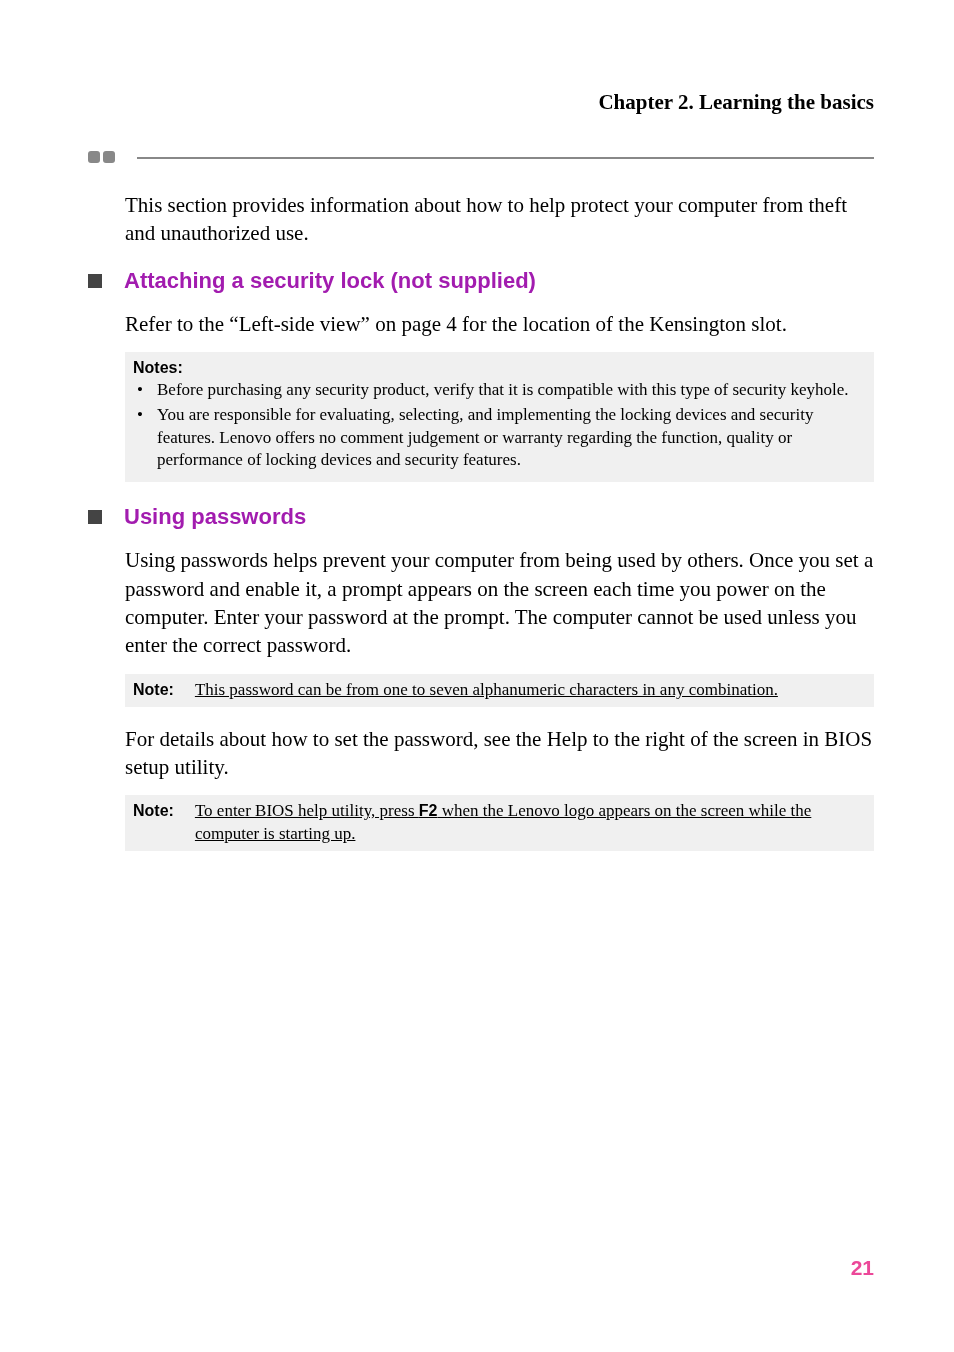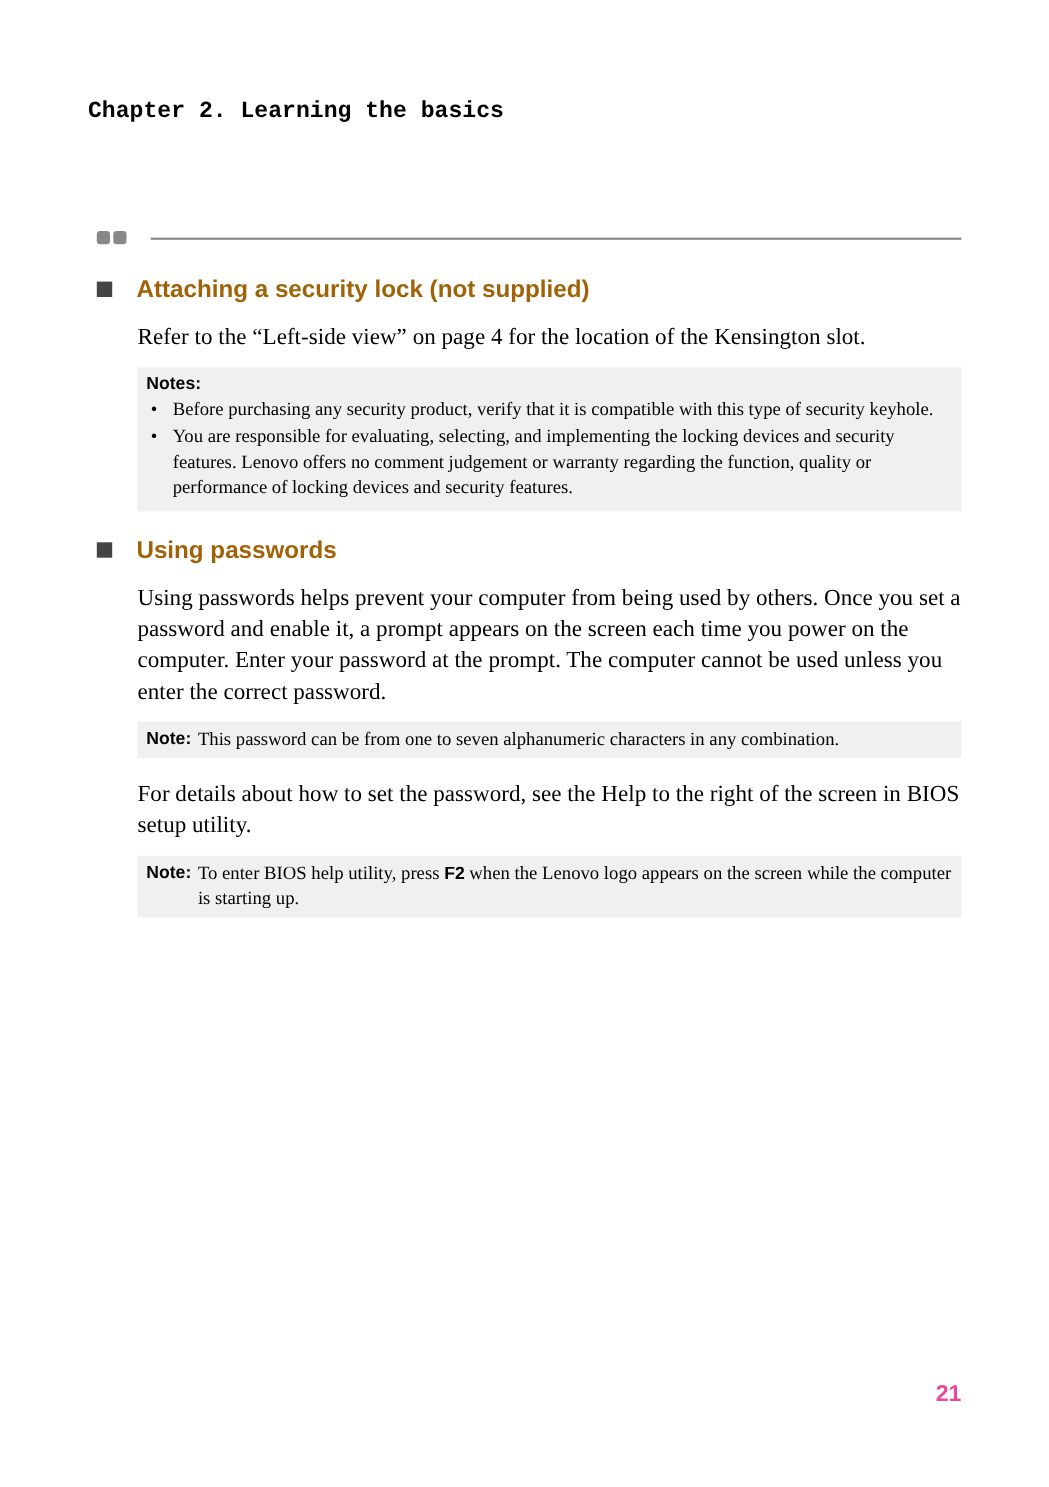--- a/index.html
+++ b/index.html
@@ -12,25 +12,25 @@
       position: relative;
       box-sizing: border-box;
     }
     .page {
       padding: 90px 80px 40px 80px;
       box-sizing: border-box;
       height: 100%;
       position: relative;
     }
     .chapter-header {
-      font-family: Liberation Mono, monospace;
-      font-weight: bold;
-      font-size: 21px;
-      text-align: left;
-      margin-bottom: 97px;
+      font-family: Liberation Serif, serif;
+      font-weight: bold;
+      font-size: 21px;
+      text-align: right;
+      margin-bottom: 36px;
       color: #000;
     }
     .main-heading {
       display: flex;
       align-items: center;
       margin-bottom: 28px;
       margin-left: 8px;
     }
     .heading-bullets {
       display: flex;
@@ -74,21 +74,21 @@
     .sub-bullet {
       width: 14px;
       height: 14px;
       background: #444;
       margin-right: 22px;
     }
     .sub-heading-text {
       font-family: Arial, Helvetica, sans-serif;
       font-weight: bold;
       font-size: 22px;
-      color: #a16207;
+      color: #a21caf;
       text-align: center;
     }
     .body-text {
       font-family: 'Palatino Linotype', Georgia, serif;
       font-size: 21px;
       line-height: 1.35;
       margin-left: 45px;
       margin-bottom: 14px;
       color: #000;
     }
@@ -122,26 +122,28 @@
     }
     .single-note {
       background: #f0f0f0;
       margin-left: 45px;
       padding: 5px 8px 5px 8px;
       font-family: 'Palatino Linotype', Georgia, serif;
       font-size: 17px;
       margin-bottom: 18px;
       display: flex;
       line-height: 1.35;
+      gap: 15px;
     }
     .single-note .note-label {
       margin-right: 6px;
     }
     .single-note-content {
       flex: 1;
+      text-decoration: underline;
     }
     .page-number {
       position: absolute;
       bottom: 72px;
       right: 80px;
       font-family: Arial, Helvetica, sans-serif;
       font-weight: bold;
       font-size: 21px;
       color: #ec4899;
     }
@@ -158,20 +160,21 @@
   <div class="chapter-header">Chapter 2. Learning the basics</div>
 
   <div class="main-heading">
     <div class="heading-bullets">
       <div class="heading-bullet"></div>
       <div class="heading-bullet"></div>
     </div>
     <div class="heading-line"></div>
   </div>
 
+  <div class="intro-text">This section provides information about how to help protect your computer from theft and unauthorized use.</div>
 
   <div class="sub-heading">
     <div class="sub-bullet"></div>
     <div class="sub-heading-text">Attaching a security lock (not supplied)</div>
   </div>
 
   <div class="body-text">Refer to the “Left-side view” on page 4 for the location of the Kensington slot.</div>
 
   <div class="note-box">
     <div class="note-label">Notes:</div>

